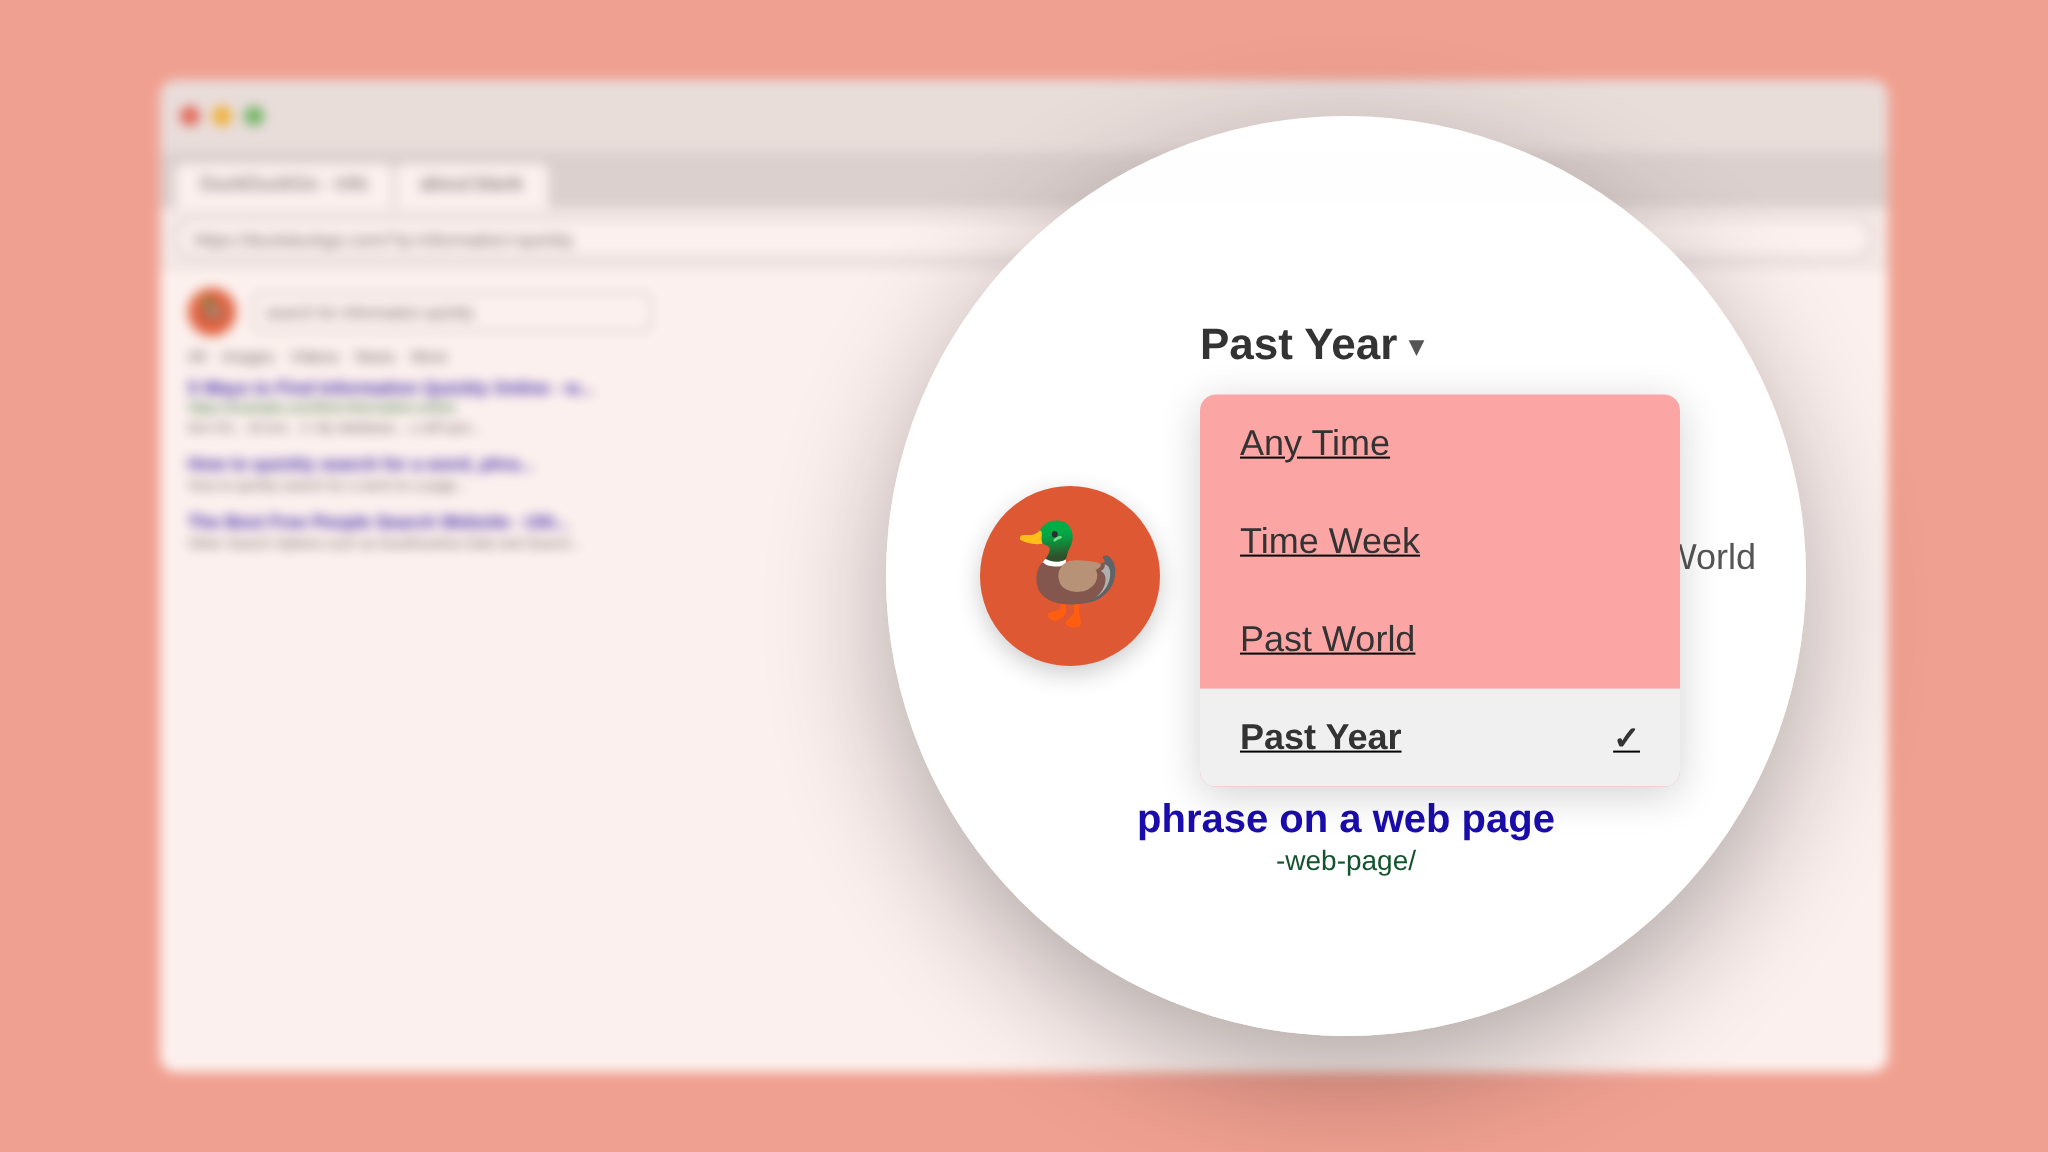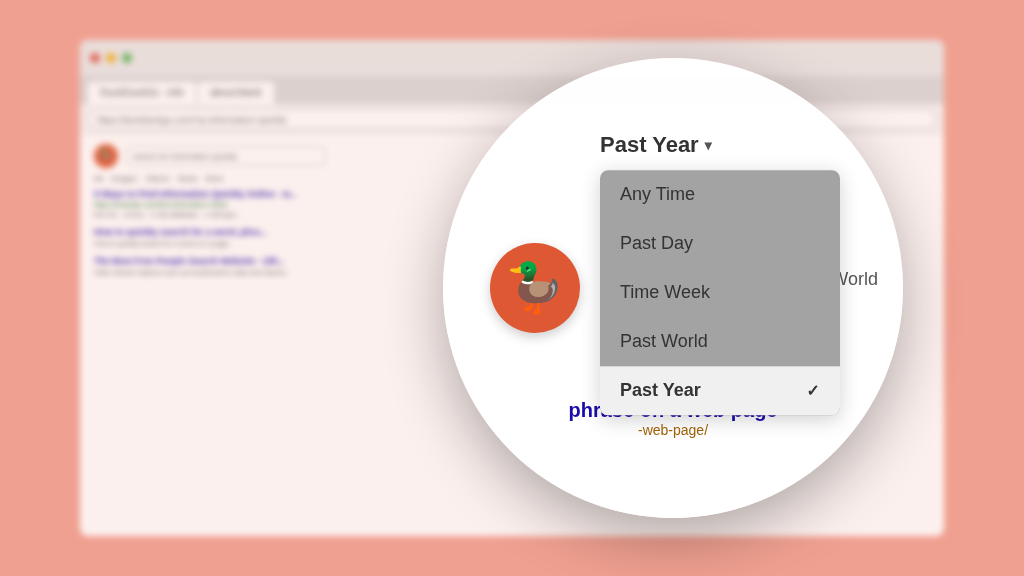--- a/index.html
+++ b/index.html
@@ -214,25 +214,26 @@
       color: #333;
       margin-bottom: 12px;
     }
 
     .dropdown-trigger .chevron {
       font-size: 14px;
       color: #555;
     }
 
     .dropdown-menu {
-      background: #a3a3a3;
+      background: #fca5a5;
       border-radius: 8px;
       box-shadow: 0 4px 20px rgba(0,0,0,0.18);
       min-width: 240px;
       overflow: hidden;
+      text-decoration: underline;
     }
 
     .dropdown-item {
       padding: 14px 20px;
       font-size: 18px;
       color: #333;
       cursor: pointer;
       display: flex;
       align-items: center;
       justify-content: space-between;
@@ -282,21 +283,21 @@
     }
 
     .bottom-link-title {
       font-size: 20px;
       font-weight: 600;
       color: #1a0dab;
     }
 
     .bottom-link-url {
       font-size: 14px;
-      color: #a16207;
+      color: #14532d;
     }
   </style>
 </head>
 <body>
 
 <div class="browser-bg">
   <div class="browser-chrome">
     <div class="browser-dot red"></div>
     <div class="browser-dot yellow"></div>
     <div class="browser-dot green"></div>
@@ -352,23 +353,20 @@
   </div>
 
   <div class="dropdown-container">
     <div class="dropdown-trigger">
       <span>Past Year</span>
       <span class="chevron">▾</span>
     </div>
     <div class="dropdown-menu">
       <div class="dropdown-item">
         <span>Any Time</span>
-      </div>
-      <div class="dropdown-item">
-        <span>Past Day</span>
       </div>
       <div class="dropdown-item">
         <span>Time Week</span>
       </div>
       <div class="dropdown-item">
         <span>Past World</span>
       </div>
       <div class="dropdown-item selected">
         <span>Past Year</span>
         <span class="checkmark">✓</span>

